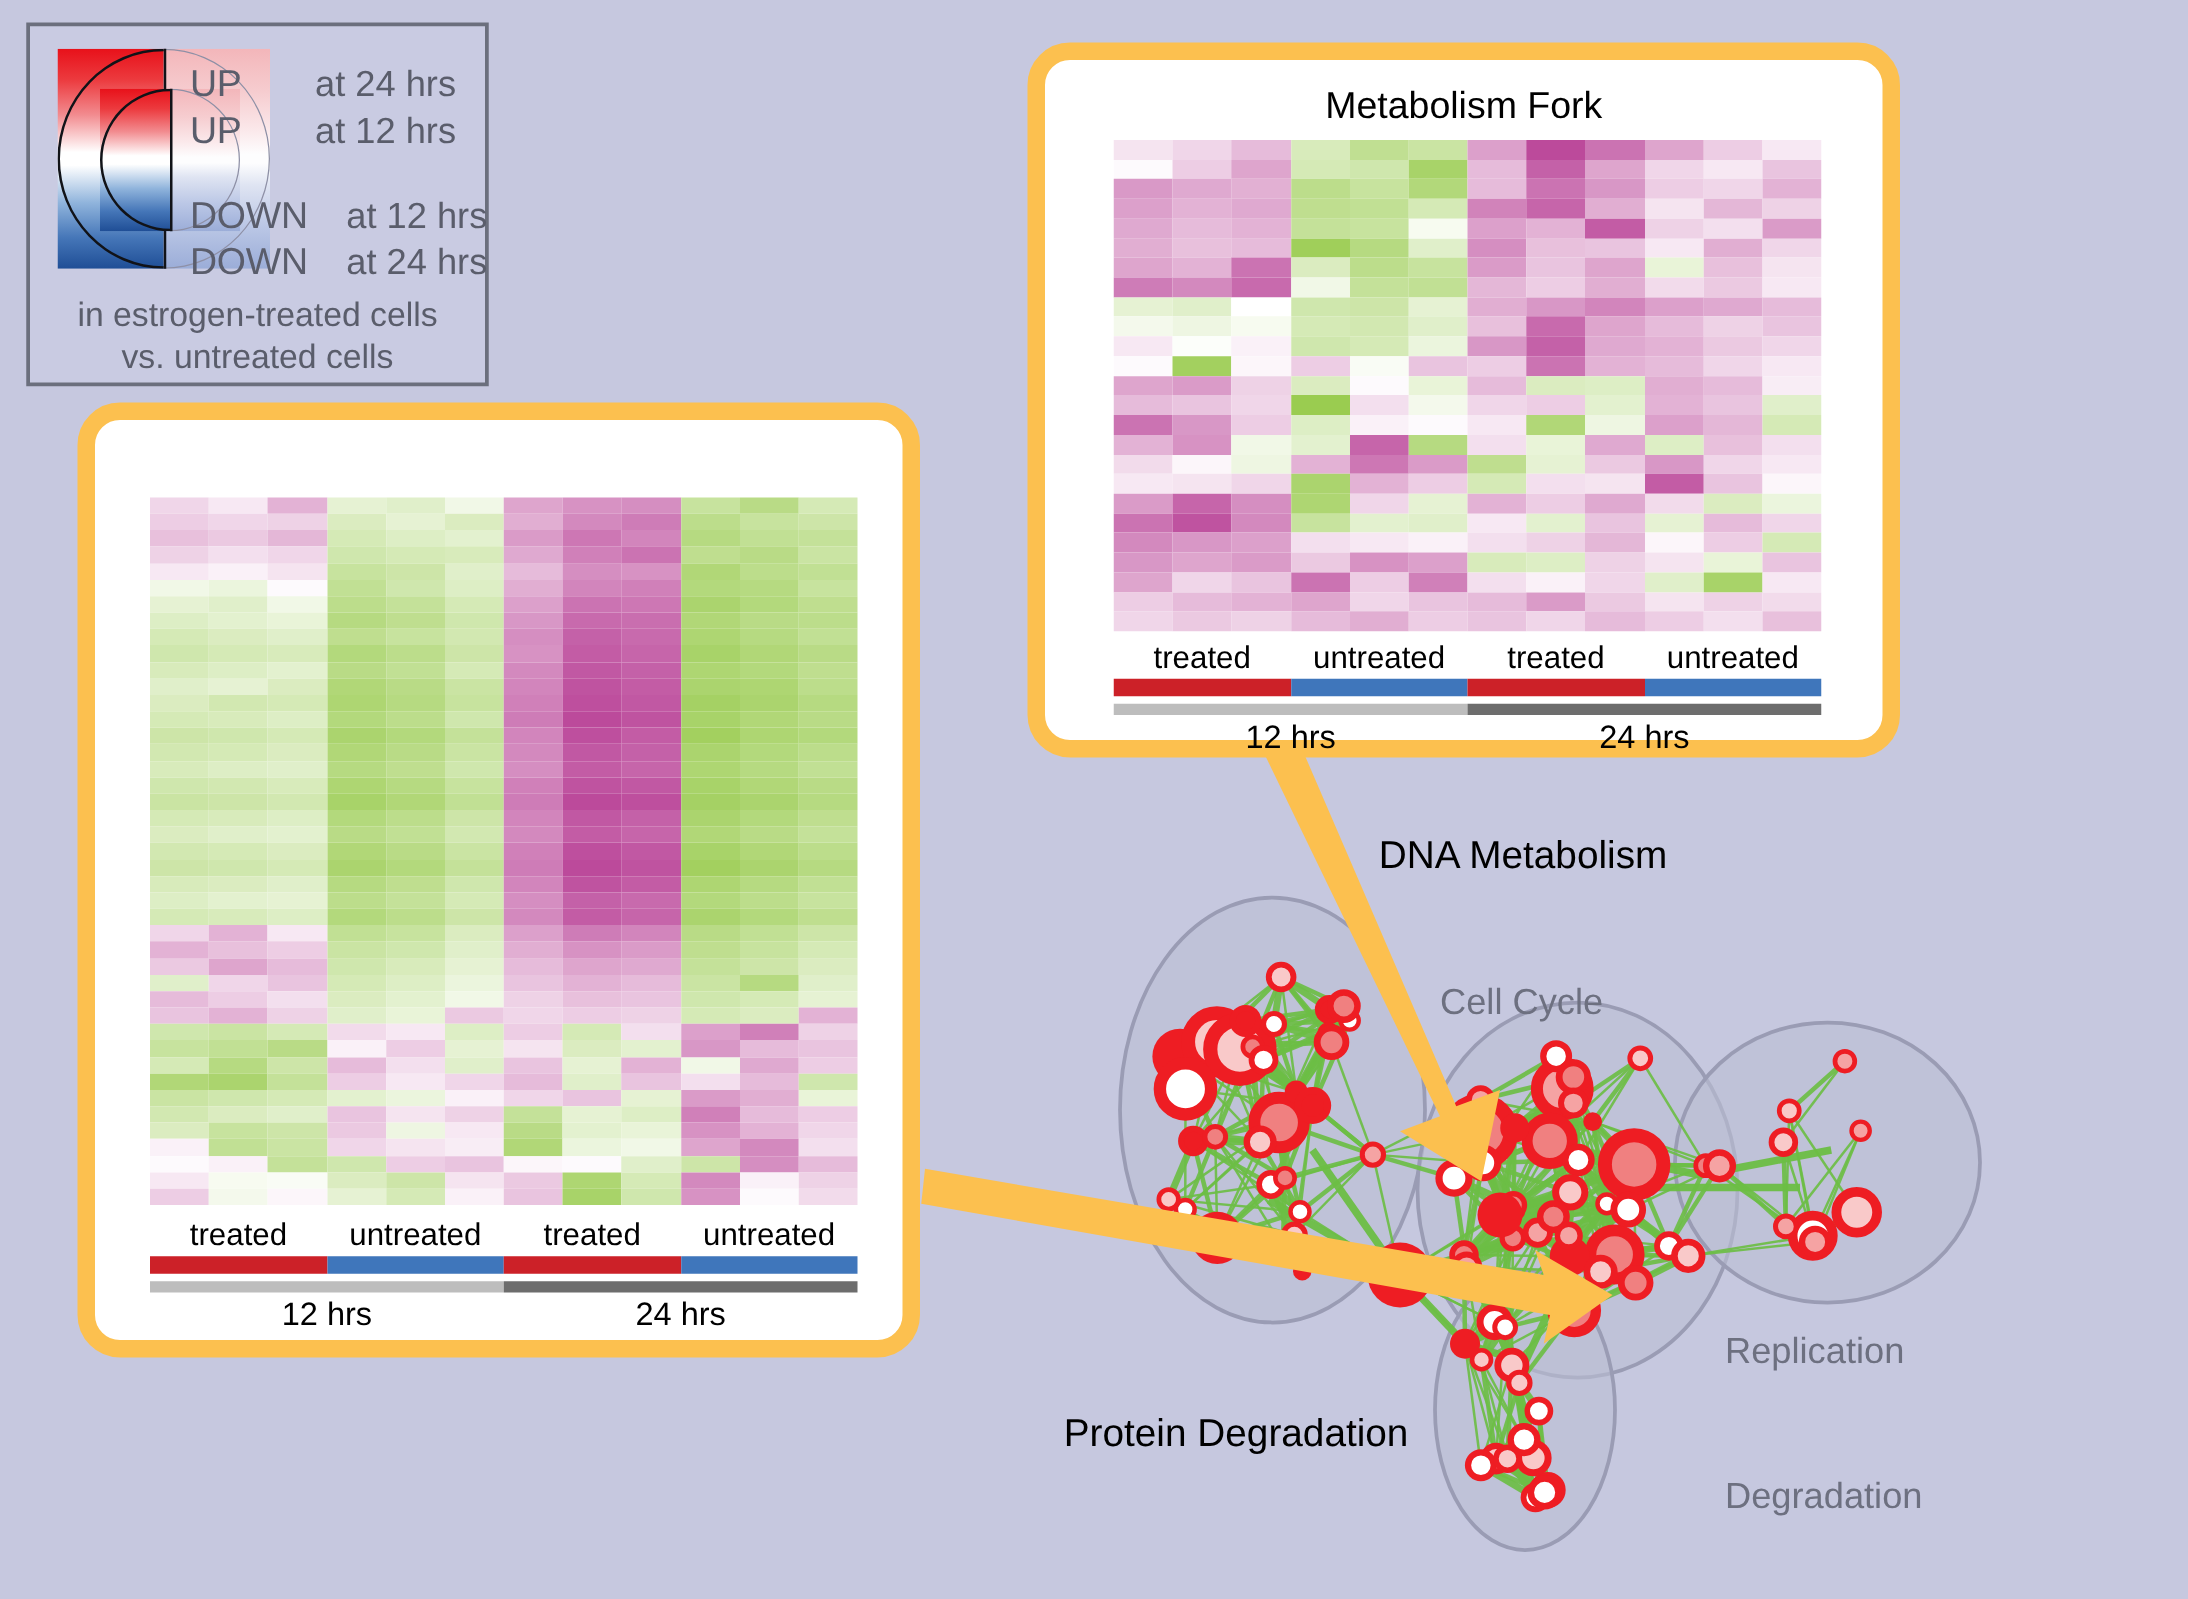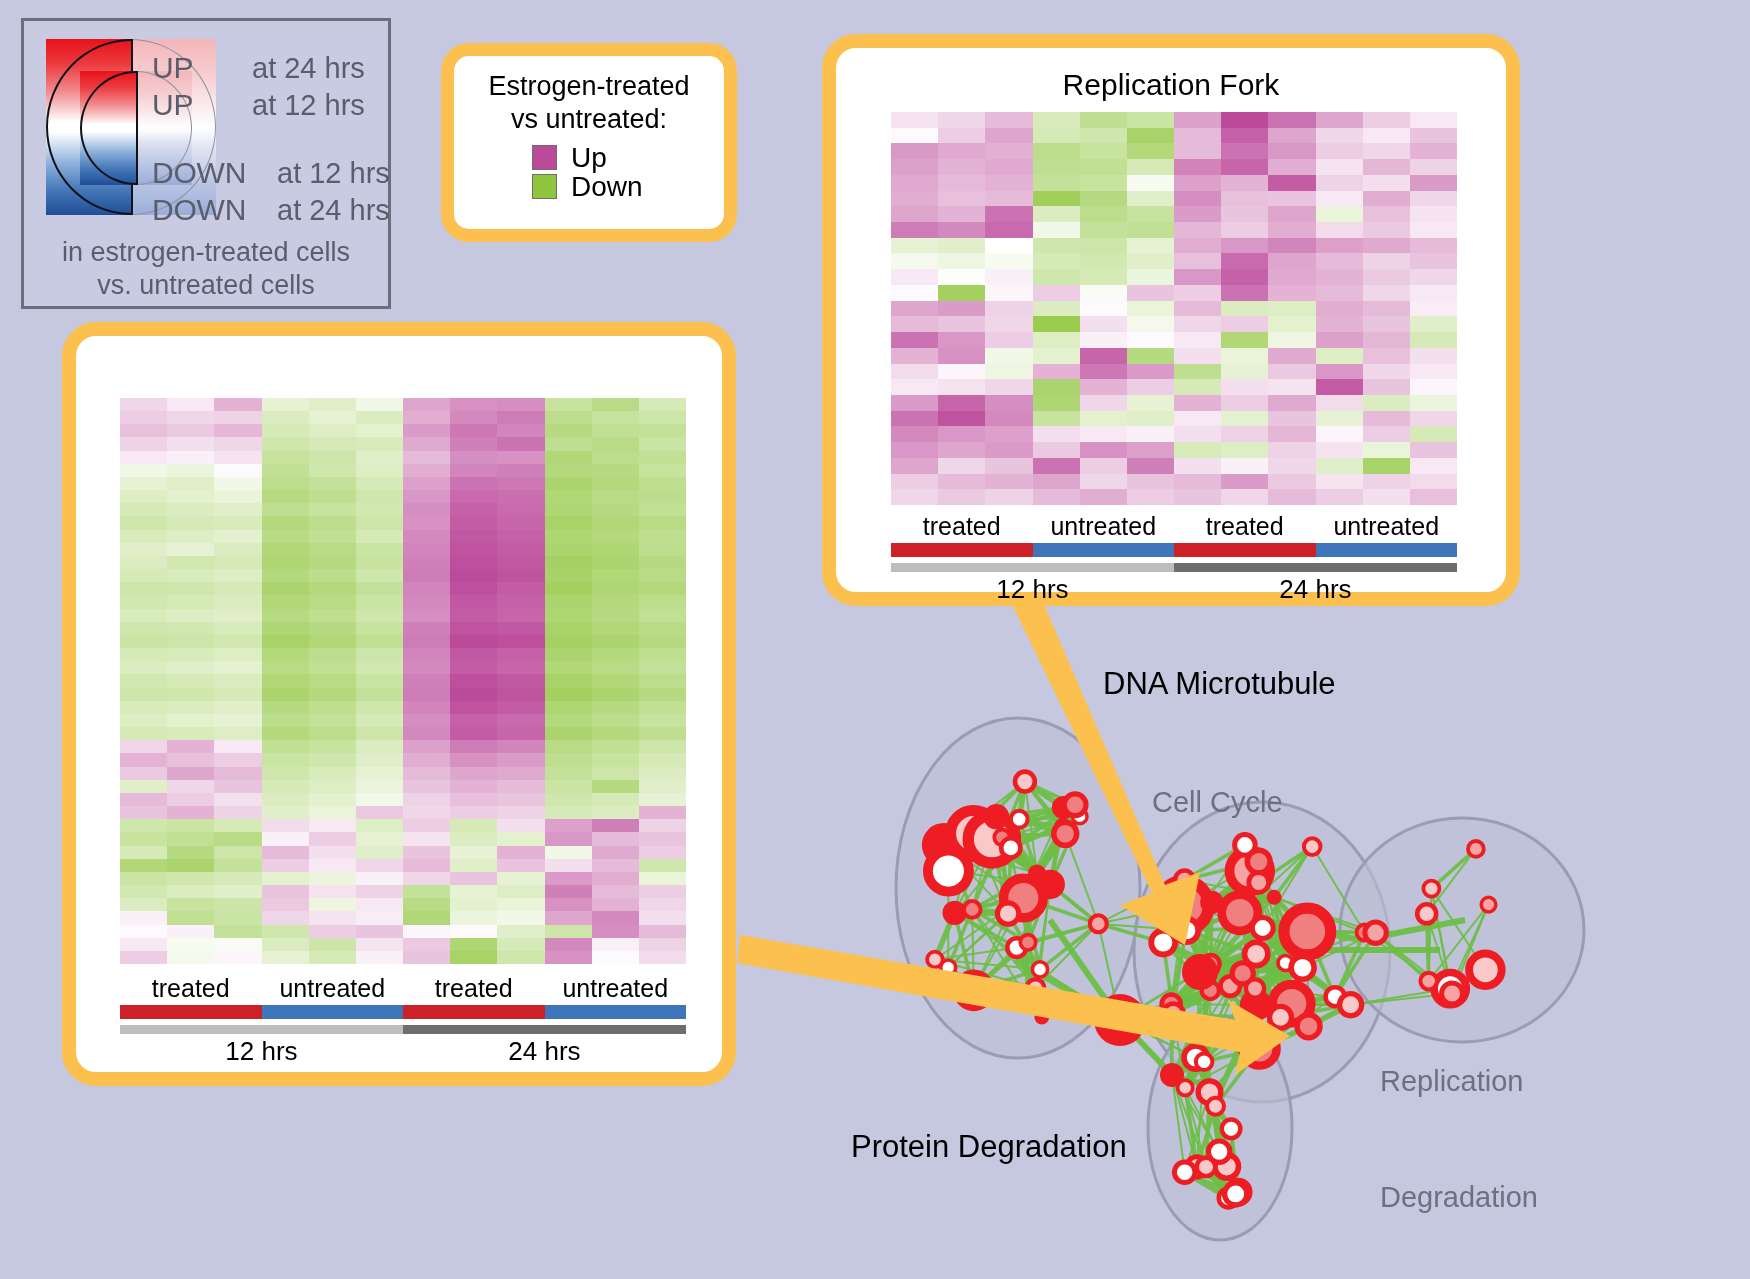--- a/index.html
+++ b/index.html
@@ -180,39 +180,23 @@
     <div class="cl-lbl" style="left:128px; top:135px;">DOWN</div>
     <div class="cl-time" style="left:253px; top:136px;">at 12 hrs</div>
 
     <div class="cl-lbl" style="left:128px; top:172px;">DOWN</div>
     <div class="cl-time" style="left:253px; top:173px;">at 24 hrs</div>
 
     <div class="cl-foot" style="top:215px;">in estrogen-treated cells</div>
     <div class="cl-foot" style="top:248px;">vs. untreated cells</div>
   </div>
 
-  <div class="panel" id="color-key">
-    <div class="ck-inner">
-      <div class="ck-title">Estrogen-treated</div>
-      <div class="ck-title">vs untreated:</div>
-      <div class="ck-rows">
-        <div class="ck-row">
-          <span class="ck-sw" id="sw-up" style="background: rgb(188, 74, 155);"></span>
-          <span class="ck-txt">Up</span>
-        </div>
-        <div class="ck-row">
-          <span class="ck-sw" id="sw-down" style="background: rgb(143, 198, 61);"></span>
-          <span class="ck-txt">Down</span>
-        </div>
-      </div>
-    </div>
-  </div>
 
   <div class="panel" id="panel-rf">
-    <div class="hm-title">Replication Fork</div>
+    <div class="hm-title">Metabolism Fork</div>
     <div class="hm-grid" id="grid-rf" style="left: 55px; top: 64px; width: 566px; height: 393px; grid-template-columns: repeat(12, 1fr); grid-template-rows: repeat(25, 1fr);">
         <div class="hm-cell" style="background:rgb(245,228,240)"></div>
         <div class="hm-cell" style="background:rgb(240,214,233)"></div>
         <div class="hm-cell" style="background:rgb(230,187,218)"></div>
         <div class="hm-cell" style="background:rgb(216,235,187)"></div>
         <div class="hm-cell" style="background:rgb(192,223,146)"></div>
         <div class="hm-cell" style="background:rgb(202,228,163)"></div>
         <div class="hm-cell" style="background:rgb(220,160,203)"></div>
         <div class="hm-cell" style="background:rgb(188,74,155)"></div>
         <div class="hm-cell" style="background:rgb(203,115,178)"></div>
@@ -1643,21 +1627,21 @@
           <circle cx="385.2" cy="467.8" r="7.6" fill="#f9c9c9" stroke="#ee1d23" stroke-width="3.7"></circle>
           <circle cx="415.5" cy="486.3" r="8.5" fill="#f9c9c9" stroke="#ee1d23" stroke-width="4.1"></circle>
           <circle cx="404.1" cy="441.8" r="8.3" fill="#ffffff" stroke="#ee1d23" stroke-width="4.0"></circle>
           <circle cx="320.0" cy="400.0" r="26.0" fill="#ee1d23"></circle>
           <circle cx="372.0" cy="455.0" r="12.0" fill="#ee1d23"></circle>
           <circle cx="400.0" cy="352.0" r="18.0" fill="#ee1d23"></circle>
         </g>
     </svg>
   </div>
 
-  <div class="net-lbl" id="lbl-dna">DNA Microtubule</div>
+  <div class="net-lbl" id="lbl-dna">DNA Metabolism</div>
   <div class="net-lbl" id="lbl-cellcycle">Cell Cycle</div>
   <div id="lbl-micro" class="net-lbl">
     <div>Replication</div>
     <div>Degradation</div>
   </div>
   <div id="lbl-ubq" class="net-lbl">
     <div>Protein Degradation</div>
   </div>
 
   <svg id="arrows" width="1750" height="1279" xmlns="http://www.w3.org/2000/svg">

